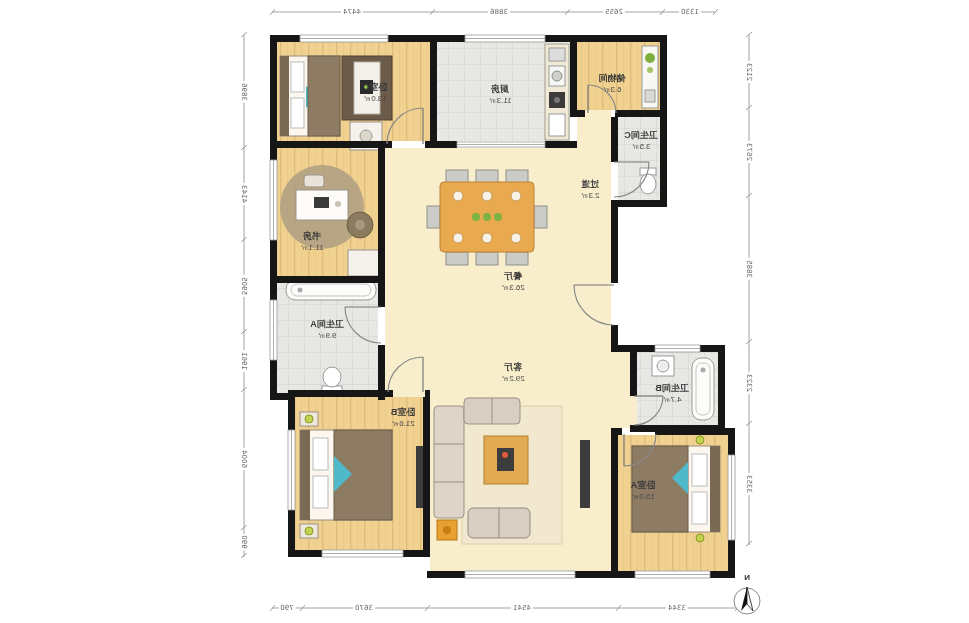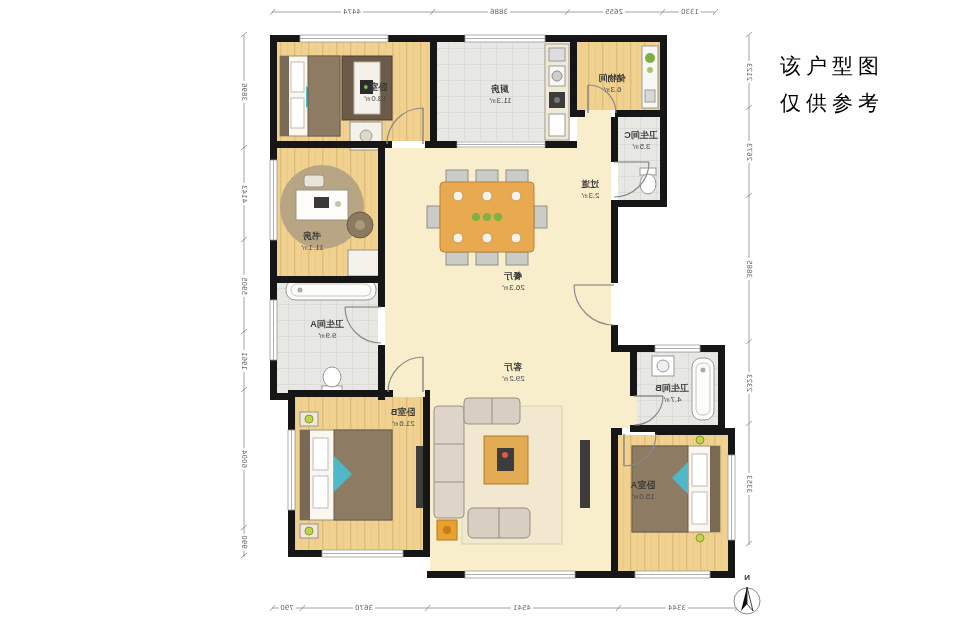--- a/index.html
+++ b/index.html
@@ -295,19 +295,15 @@
 <div class="dim v" style="left:244px;top:286px">5905</div>
 <div class="dim v" style="left:244px;top:361px">1961</div>
 <div class="dim v" style="left:244px;top:459px">6004</div>
 <div class="dim v" style="left:244px;top:542px">990</div>
 <div class="dim v" style="left:749px;top:72px">2123</div>
 <div class="dim v" style="left:749px;top:152px">2673</div>
 <div class="dim v" style="left:749px;top:269px">3885</div>
 <div class="dim v" style="left:749px;top:383px">2323</div>
 <div class="dim v" style="left:749px;top:484px">3353</div>
 
-<div class="annotation">
-  <div>该户型图</div>
-  <div>仅供参考</div>
+<div class="north">N</div>
+
 </div>
-<div class="north">N</div>
-
-</div>
 
 </body></html>

